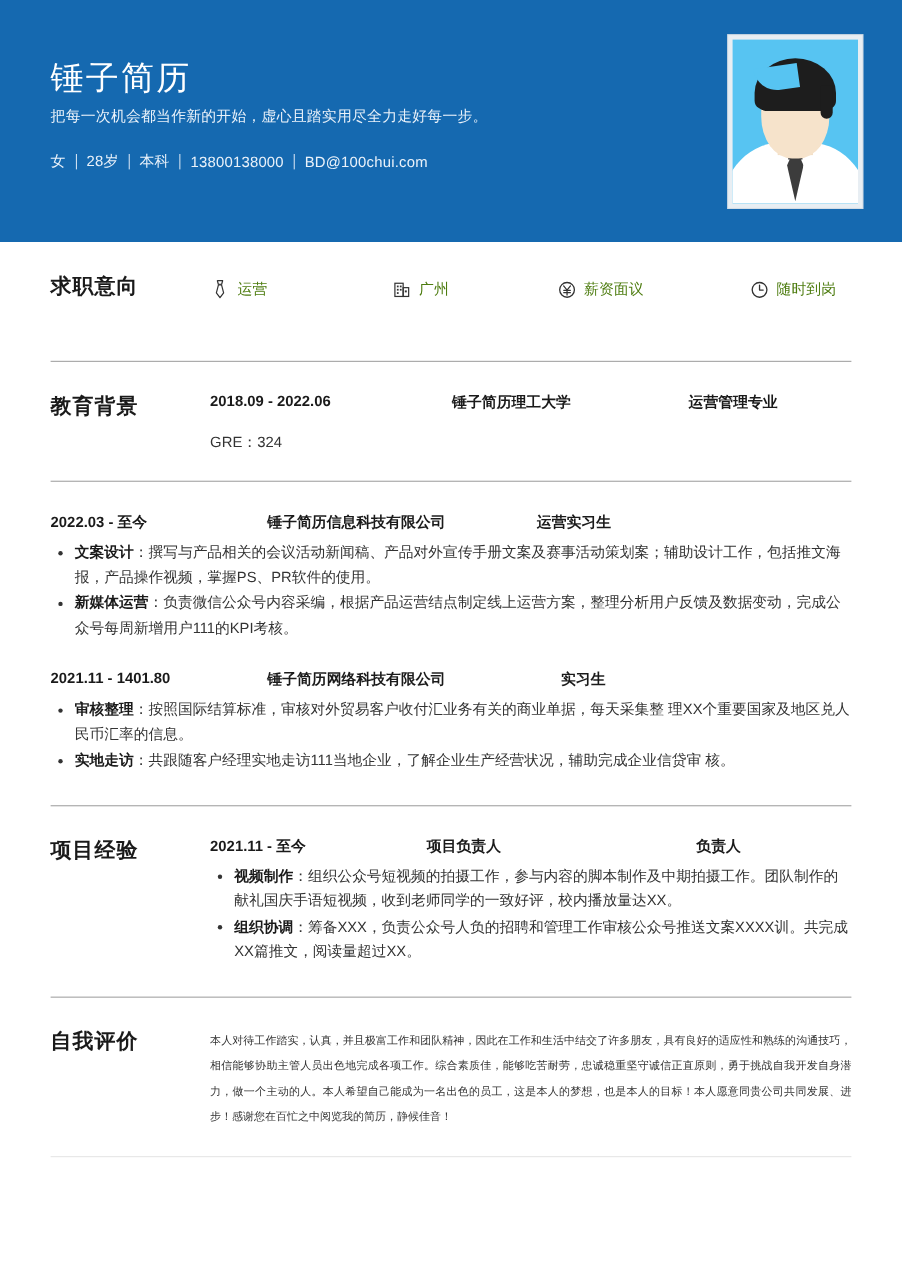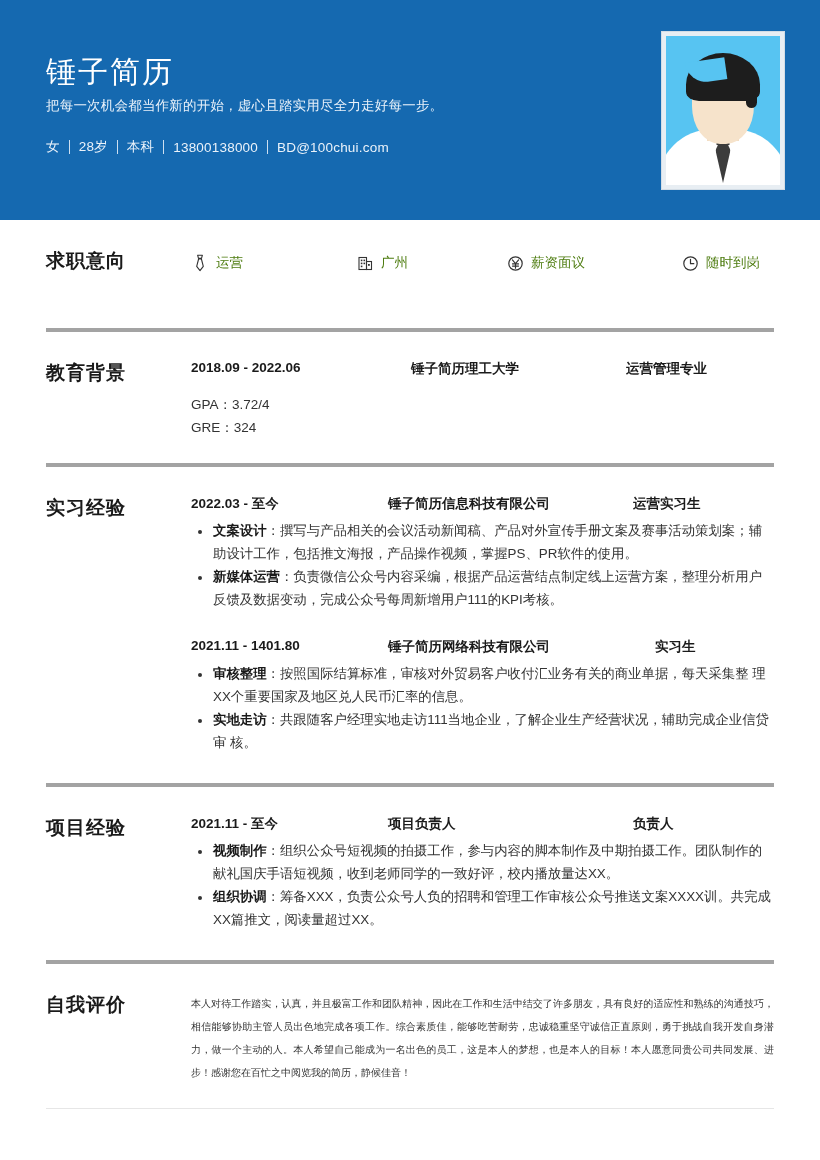--- a/index.html
+++ b/index.html
@@ -184,21 +184,21 @@
     border-radius: 0 0 6px 6px;
   }
 
   
   .page-body {
     padding: 0 46px;
     box-sizing: border-box;
   }
   .section {
     display: flex;
-    border-bottom: 4px solid #a3a3a3;
+    border-bottom: 1px solid #a3a3a3;
     box-sizing: border-box;
   }
   .section:last-of-type { border-bottom: 1px solid #e6e6e6; }
   .sec-title {
     width: 145px;
     flex: 0 0 145px;
     font-size: 19px;
     font-weight: bold;
     color: #1a1a1a;
     letter-spacing: 1px;
@@ -405,28 +405,26 @@
 
   <div class="section">
     <div class="sec-title">教育背景</div>
     <div class="sec-content">
       <div class="edu-row">
         <div class="edu-date">2018.09 - 2022.06</div>
         <div class="edu-school">锤子简历理工大学</div>
         <div class="edu-major">运营管理专业</div>
       </div>
       <div class="edu-extra">
-        <div>GPA：3.72/4</div>
         <div>GRE：324</div>
       </div>
     </div>
   </div>
 
   <div class="section">
-    <div class="sec-title">实习经验</div>
     <div class="sec-content">
 
       <div class="exp-entry">
         <div class="exp-head">
           <div class="exp-date">2022.03 - 至今</div>
           <div class="exp-company">锤子简历信息科技有限公司</div>
           <div class="exp-role">运营实习生</div>
         </div>
         <ul class="bullets">
           <li>

